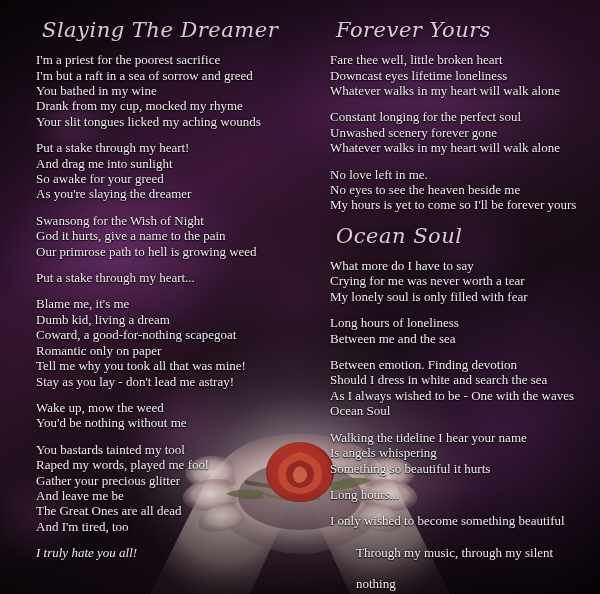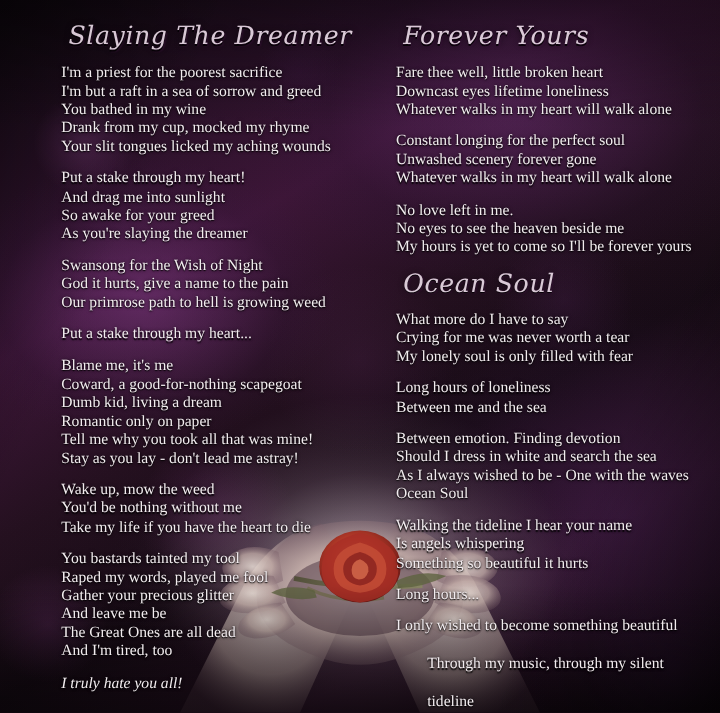--- a/index.html
+++ b/index.html
@@ -65,21 +65,21 @@
   .content {
     position: absolute;
     inset: 0;
     z-index: 5;
   }
 
   .col {
     position: absolute;
     top: 18px;
   }
-  .col-left { left: 51px; width: 278px; }
+  .col-left { left: 36px; width: 278px; }
   .col-right { left: 330px; width: 262px; }
 
   .song { margin-bottom: 10px; }
 
   .song-title {
     font-family: "DejaVu Serif", serif;
     font-style: italic;
     font-size: 21px;
     line-height: 1.2;
     color: #e9d9e6;
@@ -201,31 +201,30 @@
           <li>God it hurts, give a name to the pain</li>
           <li>Our primrose path to hell is growing weed</li>
         </ul>
 
         <ul class="stanza">
           <li>Put a stake through my heart...</li>
         </ul>
 
         <ul class="stanza">
           <li>Blame me, it's me</li>
+          <li>Dumb kid, living a dream</li>
           <li>Coward, a good-for-nothing scapegoat</li>
-          <li>Dumb kid, living a dream</li>
           <li>Romantic only on paper</li>
           <li>Tell me why you took all that was mine!</li>
           <li>Stay as you lay - don't lead me astray!</li>
         </ul>
 
         <ul class="stanza">
           <li>Wake up, mow the weed</li>
           <li>You'd be nothing without me</li>
-          <li>Take my life if you have the heart to die</li>
         </ul>
 
         <ul class="stanza">
           <li>You bastards tainted my tool</li>
           <li>Raped my words, played me fool</li>
           <li>Gather your precious glitter</li>
           <li>And leave me be</li>
           <li>The Great Ones are all dead</li>
           <li>And I'm tired, too</li>
         </ul>
@@ -287,21 +286,21 @@
           <li>Something so beautiful it hurts</li>
         </ul>
 
         <ul class="stanza">
           <li>Long hours...</li>
         </ul>
 
         <ul class="stanza">
           <li>I only wished to become something beautiful</li>
           <li class="ind1">Through my music, through my silent</li>
-          <li class="ind1">tideline</li>
+          <li class="ind1">nothing</li>
         </ul>
 
         <ul class="stanza">
           <li class="ind2">Losing...</li>
         </ul>
       </div>
 
     </div>
   </div>
 </div>

